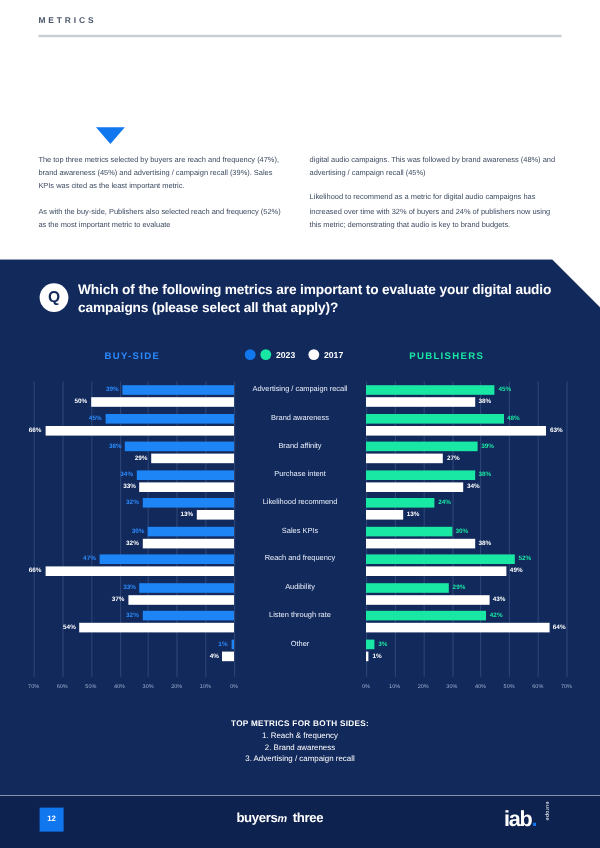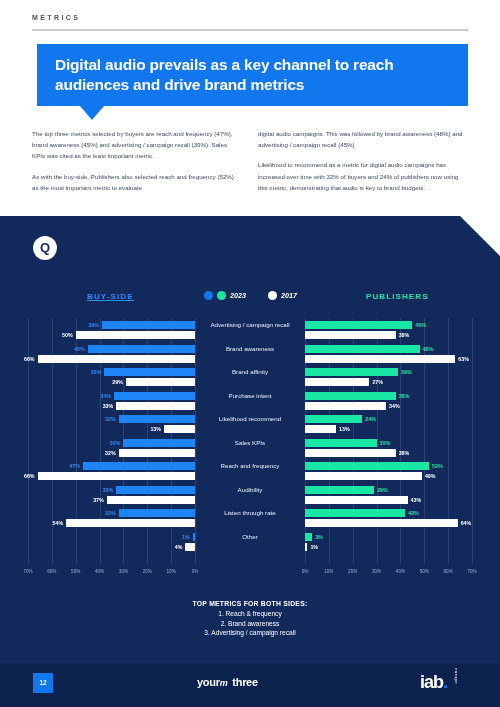--- a/index.html
+++ b/index.html
@@ -53,27 +53,27 @@
     position:absolute; left:33px; top:236px; width:24px; height:24px;
     border-radius:50%; background:#fff; color:#12295c;
     font-weight:bold; font-size:13px; text-align:center; line-height:24px;
   }
   .qtext {
     position:absolute; left:65px; top:235px; width:400px;
     color:#fff; font-weight:bold; font-size:11.4px; line-height:15px;
     letter-spacing:-0.1px;
   }
   .side-label { position:absolute; top:292px; font-weight:bold; font-size:8px; letter-spacing:1.1px; }
-  .side-label.buy { left:87px; color:#2b8cff;text-decoration:underline; }
-  .side-label.pub { left:366px; color:#19e8a4; }
+  .side-label.buy { left:87px; color:#2b8cff; }
+  .side-label.pub { left:341px; color:#19e8a4; }
 
   .legend { position:absolute; left:204px; top:291px; display:flex; align-items:center; gap:4px; }
   .ldot { width:9px;height:9px;border-radius:50%; display:inline-block; }
   .ldot.blue{background:#1177ee;} .ldot.green{background:#19e8a4;} .ldot.white{background:#fff;}
-  .ltxt { color:#fff; font-size:7.2px; font-weight:bold; margin-right:18px;font-style:italic; }
+  .ltxt { color:#fff; font-size:7.2px; font-weight:bold; margin-right:7px; }
 
   
   .chart { position:absolute; top:318px; height:262px; }
   .chart.left  { left:28px;  width:167px; }
   .chart.right { left:305px; width:167px; }
 
   .grid { position:absolute; inset:0 0 16px 0; }
   .gline { position:absolute; top:0; bottom:0; width:1px; background:#2a4374; }
 
   .axis { position:absolute; left:0; right:0; bottom:0; height:14px; }
@@ -132,37 +132,35 @@
   }
 </style>
 </head>
 <body>
 
 <div id="page">
 
   <div class="eyebrow">METRICS</div>
   <div class="eyebrow-rule"></div>
 
-  <div class="titlebox">
-    <div class="ttext">Digital audio prevails as a key channel to reach audiences and drive brand metrics</div>
-  </div>
   <div class="title-tail"></div>
 
   <div class="bodycol left">
     <p>The top three metrics selected by buyers are reach and frequency (47%), brand awareness (45%) and advertising / campaign recall (39%). Sales KPIs was cited as the least important metric.</p>
     <p>As with the buy-side, Publishers also selected reach and frequency (52%)  as the most important metric to evaluate</p>
   </div>
   <div class="bodycol right">
     <p>digital audio campaigns. This was followed by brand awareness (48%)  and advertising / campaign recall (45%)</p>
     <p>Likelihood to recommend as a metric for digital audio campaigns has increased over time with 32% of buyers and 24% of publishers now using this metric; demonstrating that audio is key to brand budgets.</p>
   </div>
 
   <div class="panel"></div>
 
   <div class="qbadge">Q</div>
+  <div class="qtext">Which of the following metrics are important to evaluate your digital audio campaigns (please select all that apply)?</div>
 
   <div class="side-label buy">BUY-SIDE</div>
   <div class="side-label pub">PUBLISHERS</div>
 
   <div class="legend">
     <span class="ldot blue"></span>
     <span class="ldot green"></span>
     <span class="ltxt">2023</span>
     <span class="ldot white"></span>
     <span class="ltxt">2017</span>
@@ -350,18 +348,18 @@
     <div id="tm-list">
         <div class="tm-item">1. Reach &amp; frequency</div>
         <div class="tm-item">2. Brand awareness</div>
         <div class="tm-item">3. Advertising /  campaign recall</div>
       </div>
   </div>
 
   <div class="footer"></div>
   <div class="pagenum">12</div>
   <div class="gm">
-    <span>your</span><span class="mscript">m</span><span class="nexus">three</span>
+    <span>buyers</span><span class="mscript">m</span><span class="nexus">three</span>
   </div>
   <div class="iab"><span>iab</span><span class="dot">.</span></div>
   <div class="iab-sub">europe</div>
 
 </div>
 
 </body></html>

